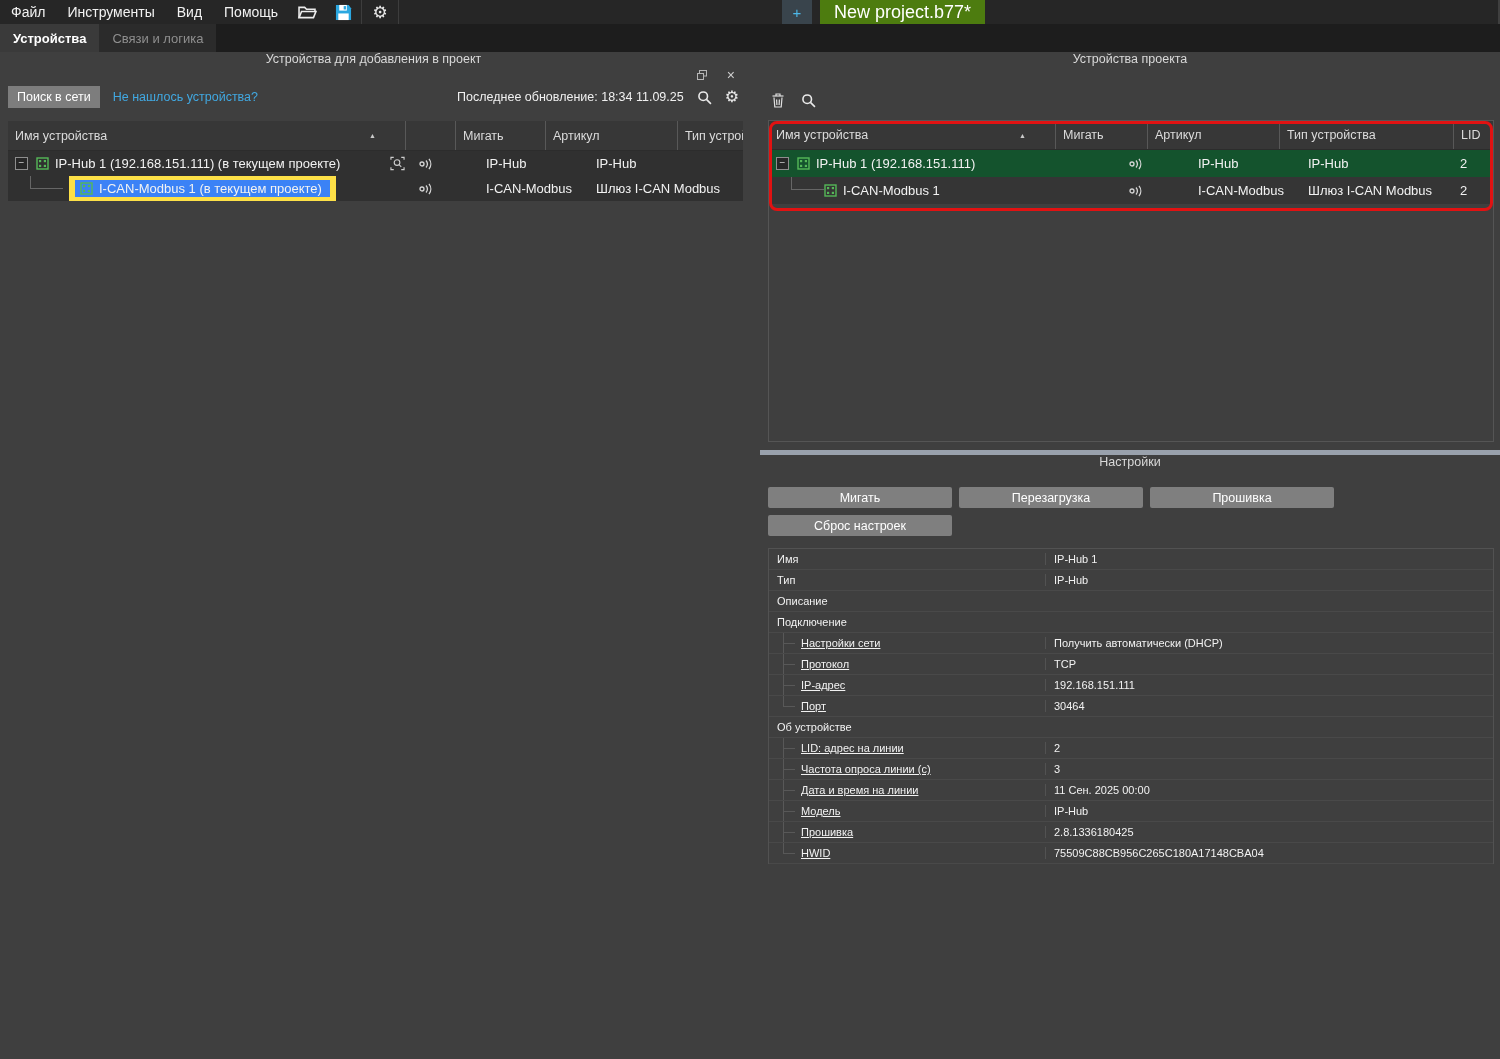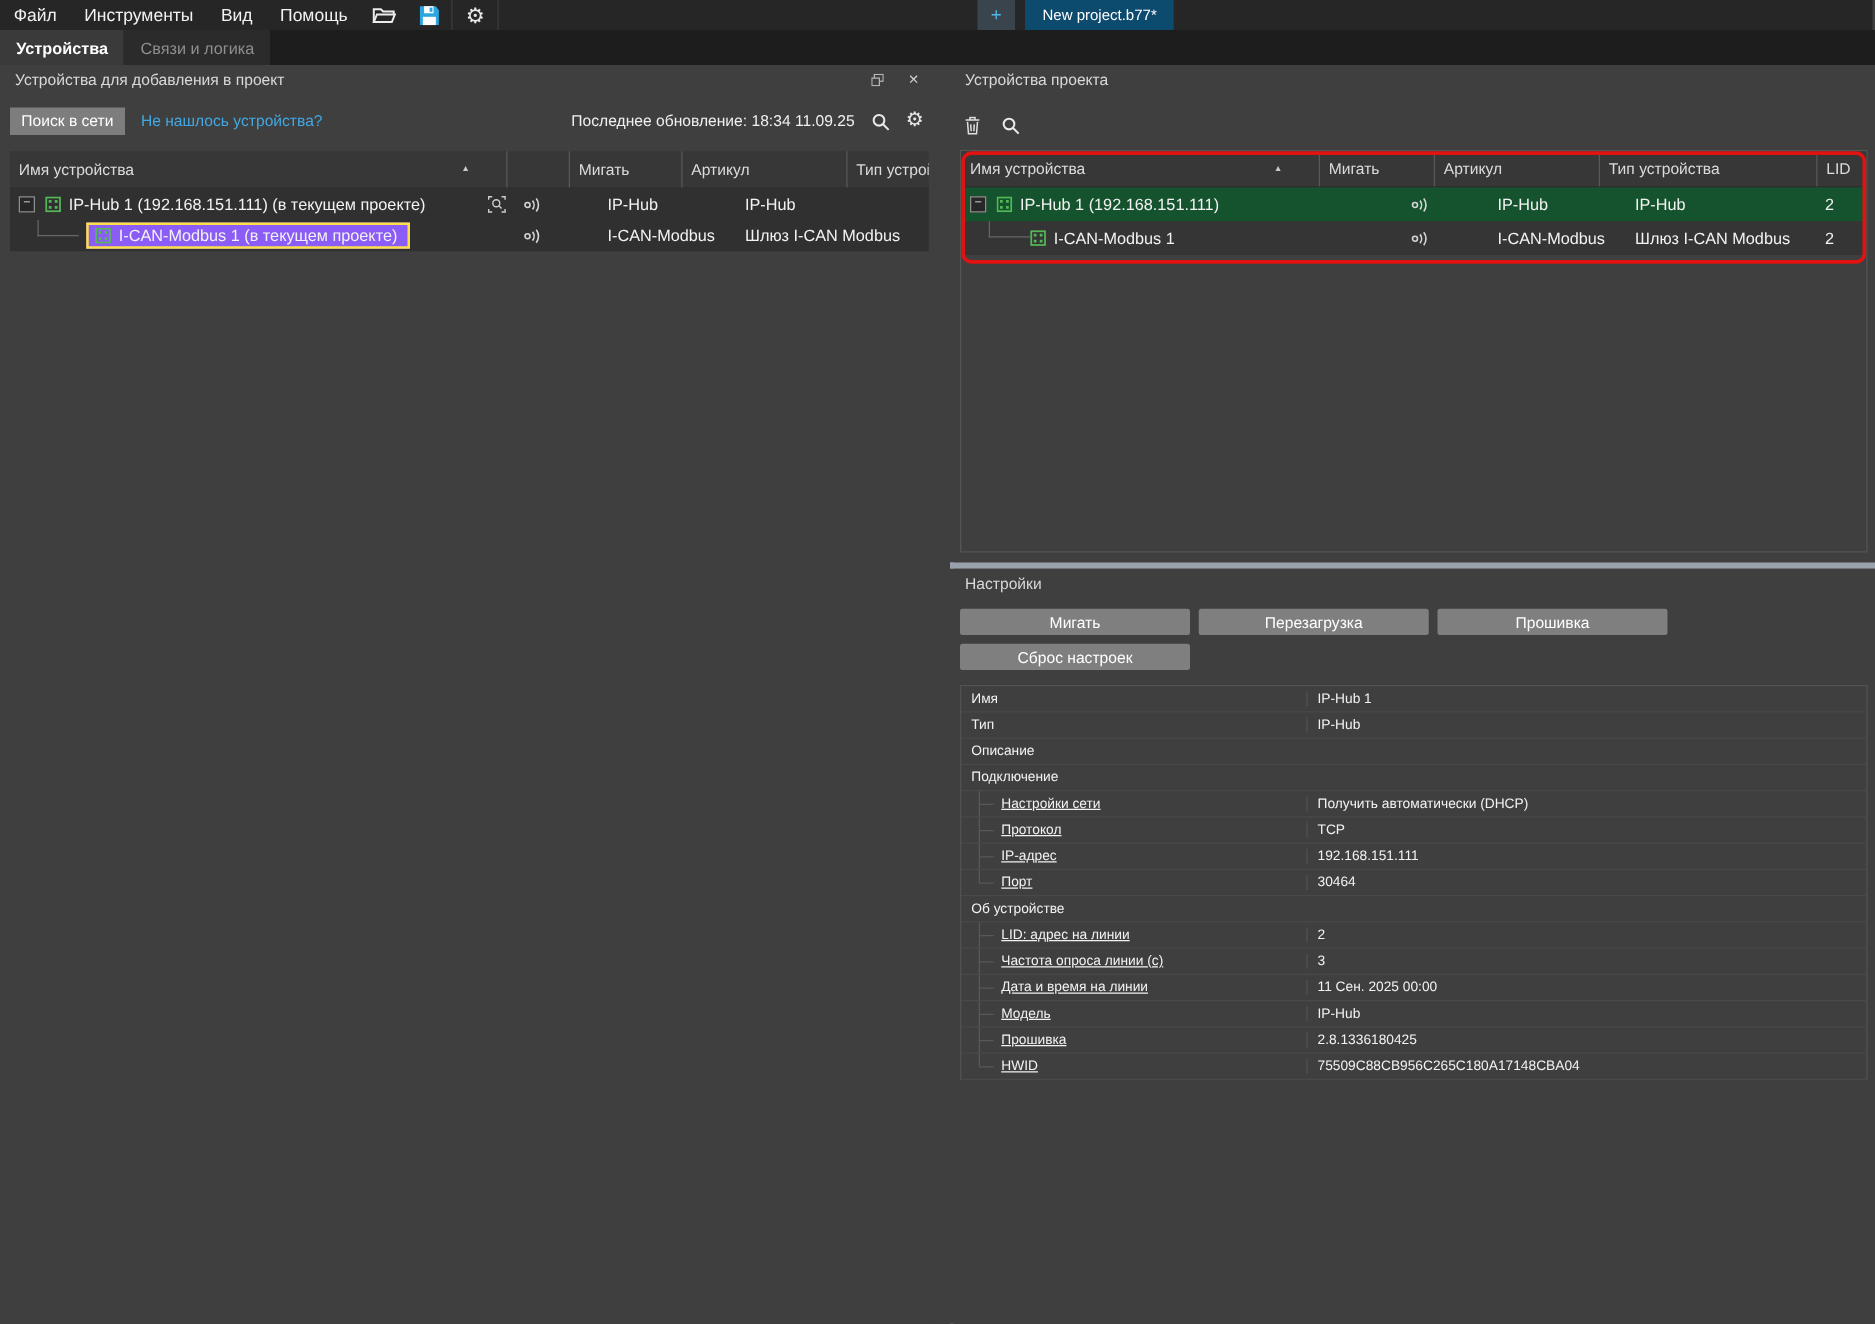--- a/index.html
+++ b/index.html
@@ -10,33 +10,33 @@
     -webkit-font-smoothing:antialiased;
   }
   
   .menubar{position:absolute;top:0;left:0;right:2px;height:24px;background:#262626;display:flex;align-items:center;z-index:10;}
   .menu-item{padding:0 11px;font-size:14px;color:#f2f2f2;cursor:default;}
   .mb-icon{width:36px;height:24px;display:flex;align-items:center;justify-content:center;}
   .mb-sep{width:1px;height:24px;background:#3d3d3d;}
   .gear-glyph{font-size:17px;color:#e8e8e8;line-height:1;}
   .proj-tabs{position:absolute;left:782px;top:0;height:24px;display:flex;align-items:stretch;}
   .add-tab{width:30px;background:#39444c;color:#4db8e8;display:flex;align-items:center;justify-content:center;font-size:15px;}
-  .proj-tab{background:#0c4a6e;color:#ffffff;font-size:12px;display:flex;align-items:center;padding:0 14px;margin-left:8px;white-space:nowrap;text-align:center;}
+  .proj-tab{background:#4d7c0f;color:#ffffff;font-size:18px;display:flex;align-items:center;padding:0 14px;margin-left:8px;white-space:nowrap;text-align:center;}
   
   .tabstrip{position:absolute;top:24px;left:0;right:0;height:28px;background:#1d1d1d;display:flex;z-index:9;}
   .vtab{display:flex;align-items:center;padding:0 13px;font-size:13px;white-space:nowrap;}
   .vtab.active{background:#3a3a3a;color:#ffffff;font-weight:bold;}
   .vtab.inactive{background:#2b2b2b;color:#8f8f8f;}
   
   .left-panel{position:absolute;top:52px;left:0;width:747px;bottom:0;background:#3f3f3f;}
   .vsplit{position:absolute;left:747px;width:13px;top:52px;bottom:0;background:#3f3f3f;border-right:3px solid #9aa2ae;cursor:col-resize;}
   .rt-panel{position:absolute;left:760px;top:52px;right:0;height:398px;background:#3f3f3f;}
   .hsplit{position:absolute;left:760px;right:0;top:450px;height:5px;background:#99a1ac;cursor:row-resize;}
   .set-panel{position:absolute;left:760px;right:0;top:455px;bottom:0;background:#3f3f3f;}
-  .panel-header{height:24px;display:flex;align-items:center;padding:0 12px;}
+  .panel-header{height:24px;display:flex;align-items:center;padding:0 12px;flex-direction:column;}
   .panel-title{font-size:12.5px;color:#d9d9d9;white-space:nowrap;}
   .ph-icons{margin-left:auto;display:flex;gap:20px;align-items:center;color:#b5b5b5;}
   .ph-close::before{content:"×";font-size:14px;line-height:1;color:#cfcfcf;}
   
   .left-toolbar{height:26px;display:flex;align-items:center;margin:8px 8px 0 8px;gap:13px;}
   .btn-net{background:#7d7d7d;color:#fff;border:none;font-size:12.5px;padding:4px 9px;font-family:inherit;cursor:pointer;white-space:nowrap;}
   .link{color:#41a8e1;font-size:12.5px;text-decoration:none;white-space:nowrap;}
   .update{margin-left:auto;font-size:12.5px;color:#f0f0f0;white-space:nowrap;}
   
   .trow{display:flex;align-items:center;position:relative;}
@@ -50,21 +50,21 @@
   .ltable .drow{height:25px;background:#303030;}
   .lc-name{width:375px;}
   .lc-x{width:28px;}
   .lc-blink{width:68px;}
   .lc-art{width:110px;}
   .lc-type{flex:1;}
   .expander{width:11px;height:11px;border:1px solid #8e8e8e;background:#272727;color:#d5d5d5;font-size:10px;line-height:9px;text-align:center;margin-right:8px;flex:0 0 auto;}
   .expander::before{content:"−";}
   .devrow-label{display:flex;align-items:center;gap:6px;overflow:hidden;}
   .tree-elbow{position:absolute;left:22px;top:0;width:32px;height:12px;border-left:1px solid #666;border-bottom:1px solid #666;}
-  .sel-box{display:flex;align-items:center;gap:6px;border:2px solid #fde047;background:#8b5cf6;padding:1px 8px 1px 5px;margin-left:54px;}
+  .sel-box{display:flex;align-items:center;gap:6px;border:6px solid #fde047;background:#3b82f6;padding:1px 8px 1px 5px;margin-left:54px;}
   
   .rtable{position:absolute;left:8px;right:6px;top:68px;bottom:8px;border:1px solid #555;}
   .red-ring{position:absolute;left:0;top:0;right:0;height:84px;border:3px solid #e11212;border-radius:8px;pointer-events:none;z-index:5;}
   .rtable .thead{height:28px;}
   .rtable .drow{height:27px;}
   .rtable .drow.sel{background:#14532d;}
   .rtable .drow.alt{background:#353535;}
   .rc-name{flex:1;}
   .rc-blink{width:70px;}
   .rc-art{width:110px;}

